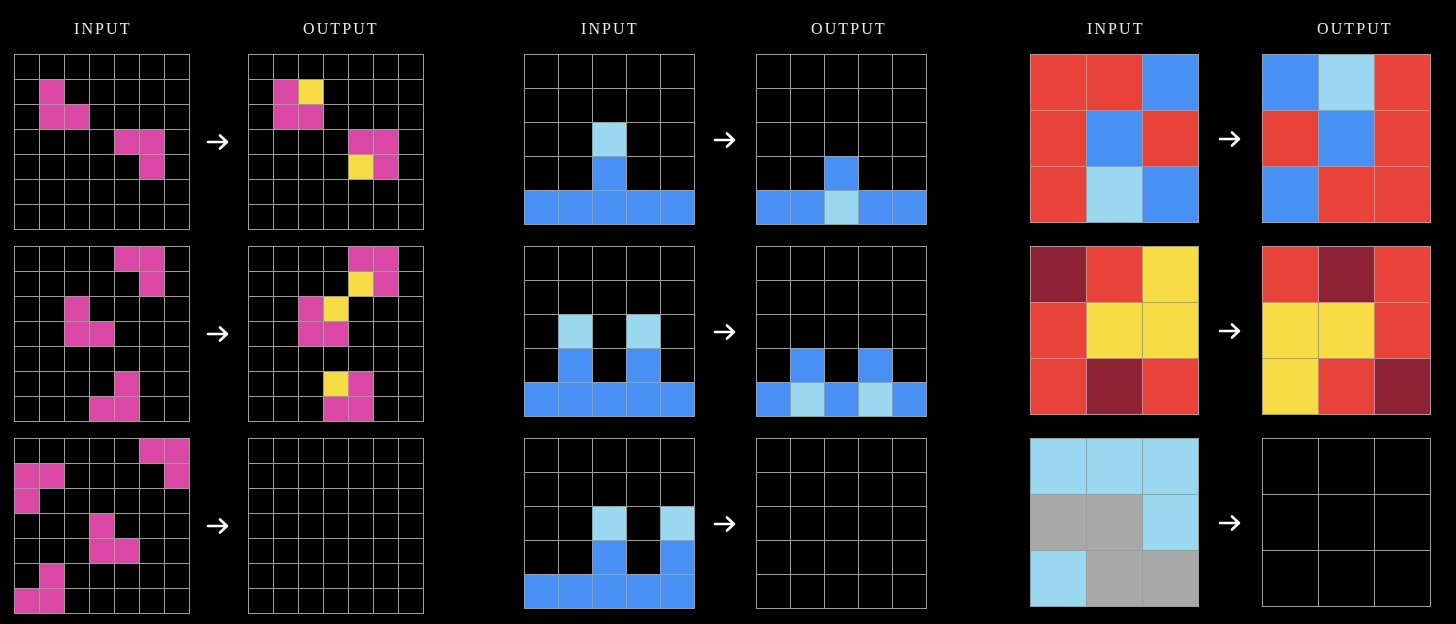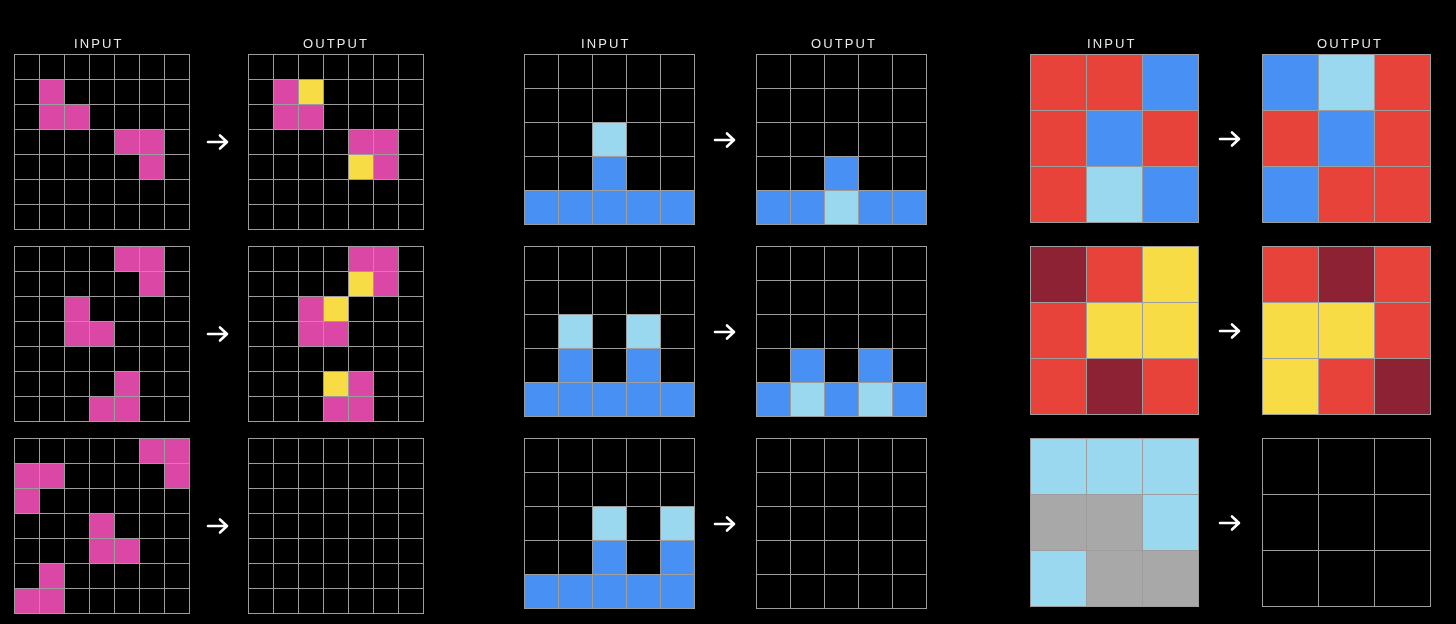--- a/index.html
+++ b/index.html
@@ -29,27 +29,27 @@
 
   .column-headers {
     position: absolute;
     top: 20px;
     left: 0;
     width: 100%;
     height: 18px;
   }
   .col-header {
     position: absolute;
-    top: 16px;
-    font-size: 13px;
+    top: 0;
+    font-size: 16px;
     letter-spacing: 2.1px;
     color: #e9e9e9;
     text-transform: uppercase;
     white-space: nowrap;
-    font-family: Liberation Sans, sans-serif;
+    font-family: Liberation Serif, serif;
   }
   #column-0 .col-header.in  { left: 74px; }
   #column-0 .col-header.out { left: 303px; }
   #column-1 .col-header.in  { left: 73px; }
   #column-1 .col-header.out { left: 303px; }
   #column-2 .col-header.in  { left: 73px; }
   #column-2 .col-header.out { left: 303px; }
 
   .pair-row {
     position: absolute;

